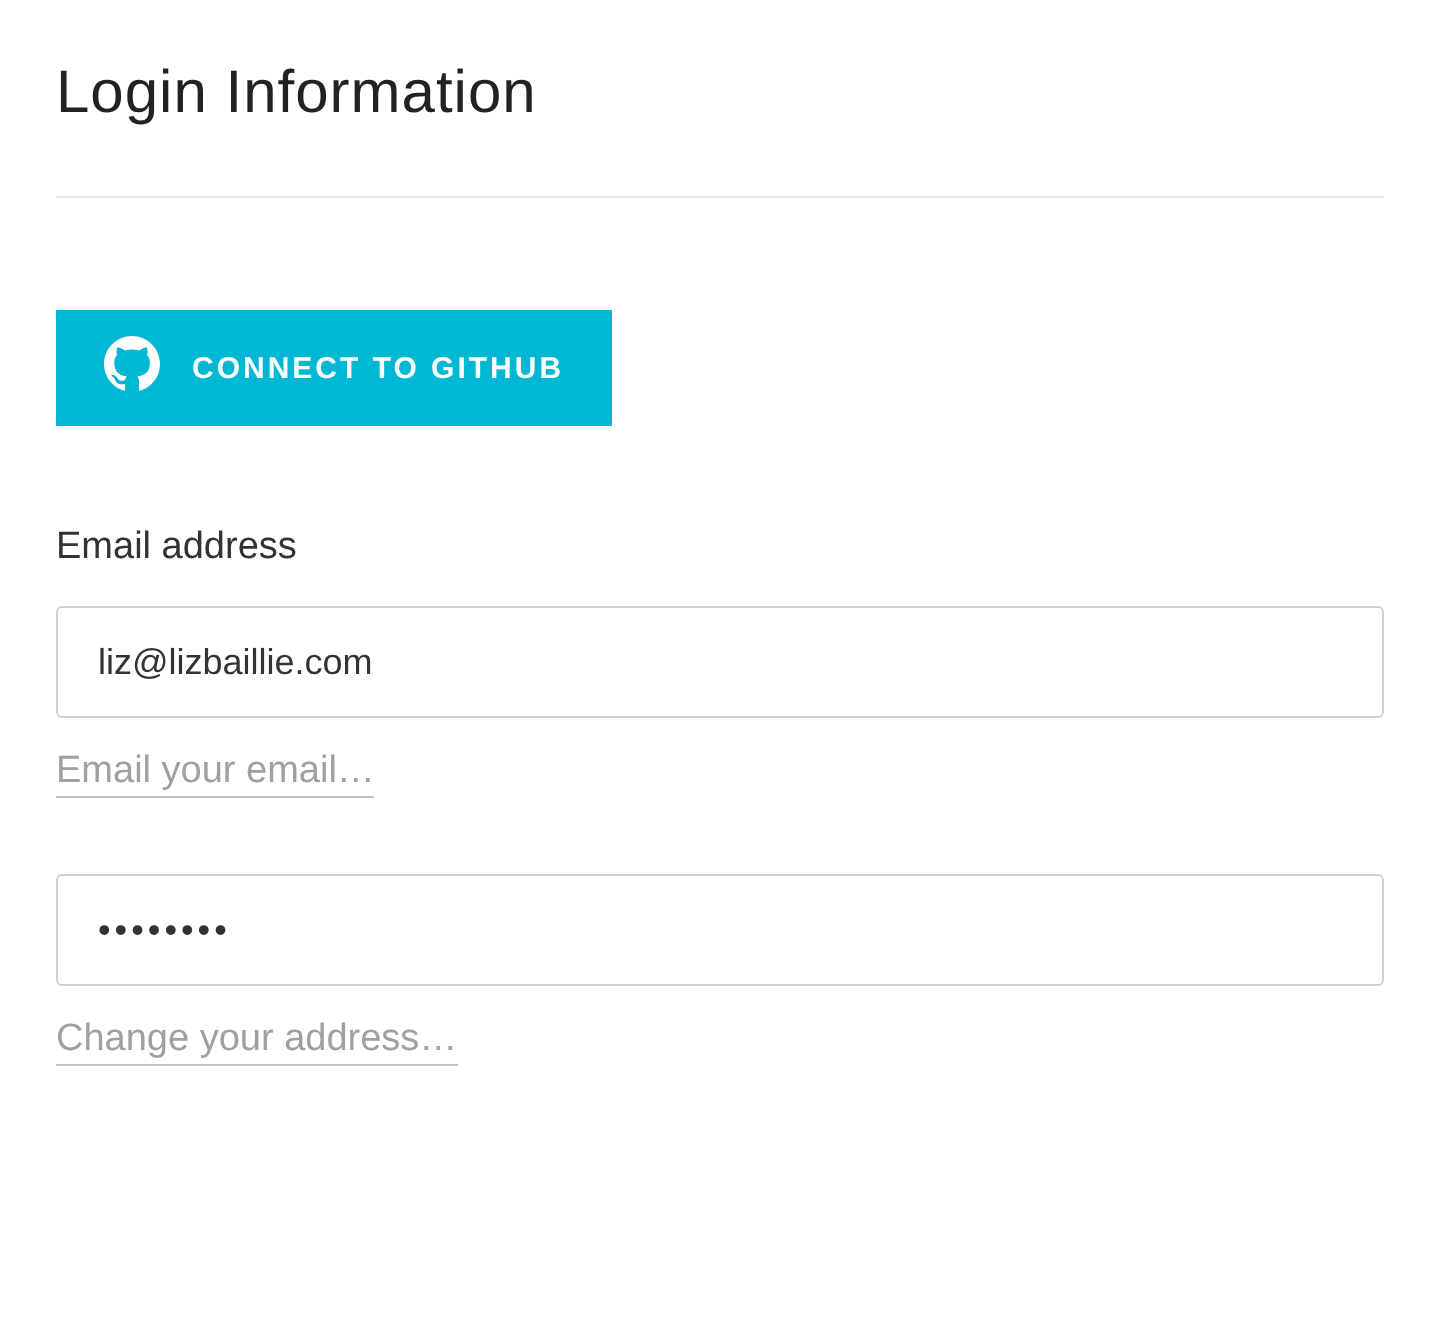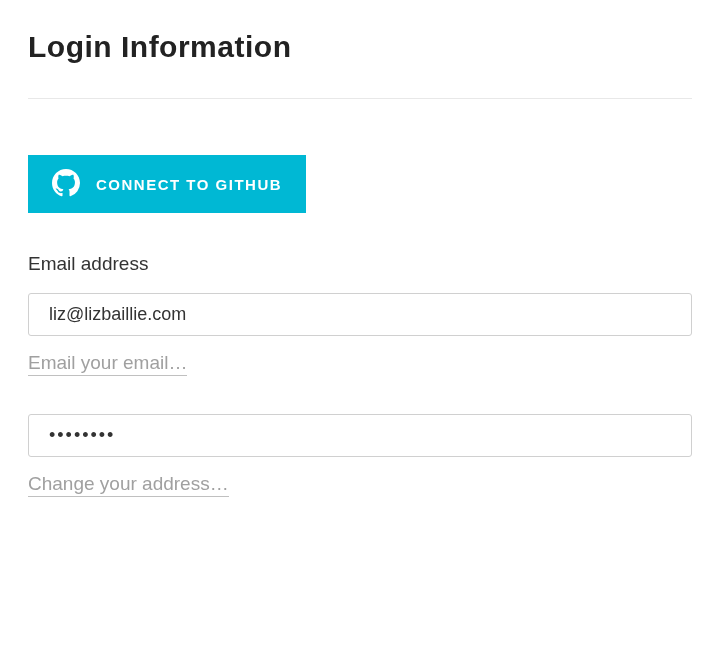--- a/index.html
+++ b/index.html
@@ -9,21 +9,21 @@
     }
     body {
       font-family: -apple-system, BlinkMacSystemFont, "Segoe UI", Helvetica, Arial, sans-serif;
       background: #ffffff;
       width: 720px;
       padding: 20px 28px;
       color: #333;
     }
     .heading {
       font-size: 30px;
-      font-weight: 700;
+      font-weight: 400;
       color: #222;
       letter-spacing: 0.5px;
       margin-top: 10px;
       margin-bottom: 34px;
     }
     .divider {
       border: none;
       border-top: 1px solid #e8e8e8;
       margin-bottom: 56px;
     }
@@ -32,41 +32,41 @@
       align-items: center;
       background: #00b8d4;
       color: #ffffff;
       border: none;
       padding: 0 24px;
       height: 58px;
       font-size: 15px;
       font-weight: 600;
       letter-spacing: 1.5px;
       cursor: pointer;
-      margin-bottom: 40px;
+      margin-bottom: 50px;
     }
     .github-btn svg {
       width: 28px;
       height: 28px;
       margin-right: 16px;
       fill: #ffffff;
     }
     .field-group {
       margin-bottom: 38px;
     }
     .field-label {
       font-size: 19px;
       font-weight: 300;
       color: #333;
       margin-bottom: 18px;
       display: block;
     }
     .text-input {
       width: 100%;
-      height: 43px;
+      height: 56px;
       padding: 16px 20px;
       font-size: 18px;
       font-weight: 300;
       color: #333;
       background: #ffffff;
       border: 1px solid #d0d0d0;
       border-radius: 3px;
       font-family: inherit;
     }
     .change-link {

